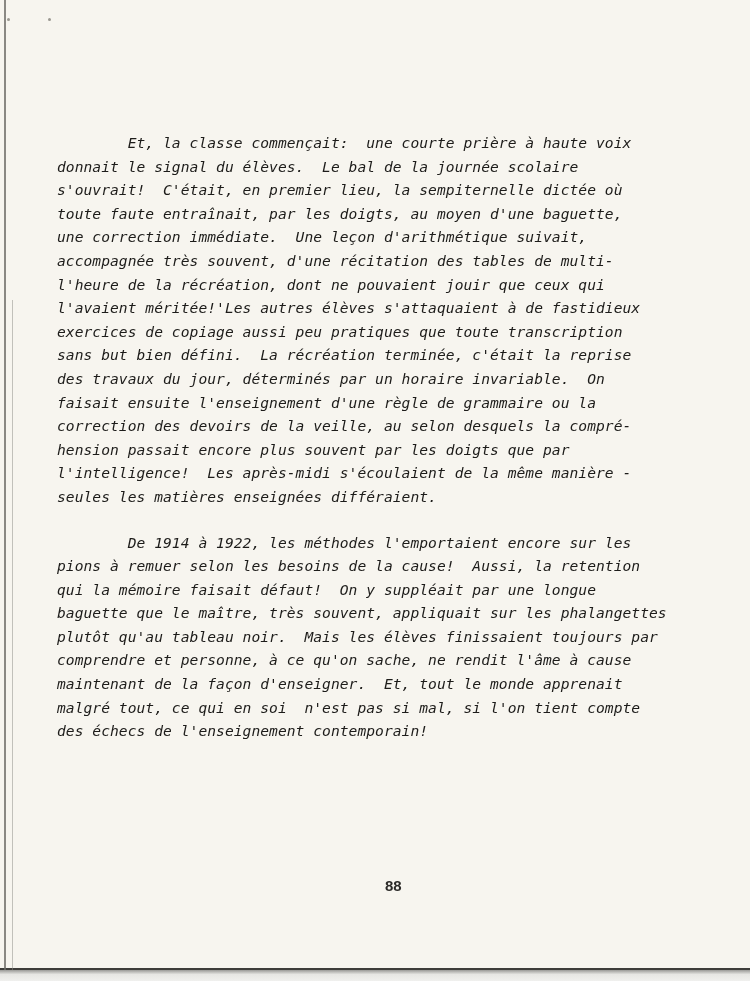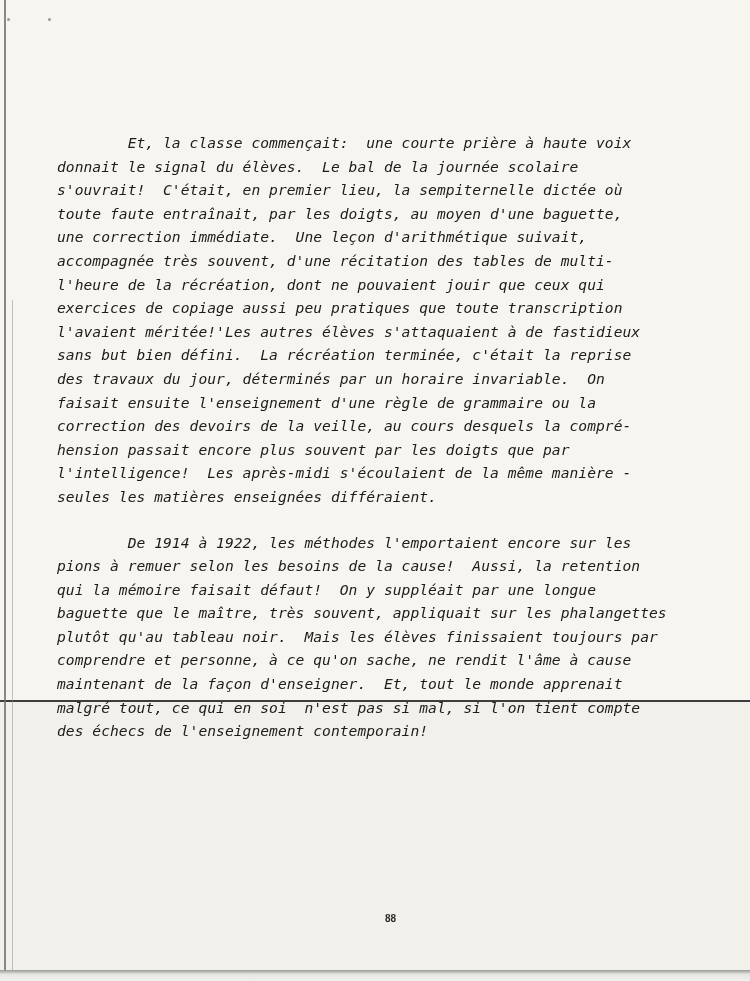--- a/index.html
+++ b/index.html
@@ -12,21 +12,21 @@
       background: #f1f0ea;
       position: relative;
       overflow: hidden;
       font-family: "DejaVu Sans Mono", monospace;
     }
     .page {
       position: absolute;
       left: 0;
       top: 0;
       width: 750px;
-      height: 702px;
+      height: 970px;
       background: #f7f5ef;
       border-bottom: 2px solid #3e3d3a;
       box-sizing: border-box;
     }
     .page-shadow {
       position: absolute;
       left: 0;
       top: 970px;
       width: 750px;
       height: 11px;
@@ -64,23 +64,23 @@
       height: 23.6px;
       line-height: 23.6px;
       white-space: pre;
     }
     .para-gap {
       height: 22px;
     }
     .page-number {
       position: absolute;
       left: 385px;
-      top: 913px;
+      top: 877px;
       font-family: "Liberation Sans", sans-serif;
-      font-size: 10px;
+      font-size: 15px;
       font-weight: bold;
       color: #2b2a28;
     }
     .speck {
       position: absolute;
       width: 3px;
       height: 3px;
       border-radius: 50%;
       background: #9a9890;
     }
@@ -97,26 +97,26 @@
 
   <div class="text-block">
     <div class="paragraph">
       <div class="line">        Et, la classe commençait:  une courte prière à haute voix</div>
       <div class="line">donnait le signal du élèves.  Le bal de la journée scolaire</div>
       <div class="line">s'ouvrait!  C'était, en premier lieu, la sempiternelle dictée où</div>
       <div class="line">toute faute entraînait, par les doigts, au moyen d'une baguette,</div>
       <div class="line">une correction immédiate.  Une leçon d'arithmétique suivait,</div>
       <div class="line">accompagnée très souvent, d'une récitation des tables de multi-</div>
       <div class="line">l'heure de la récréation, dont ne pouvaient jouir que ceux qui</div>
+      <div class="line">l'avaient méritée!'Les autres élèves s'attaquaient à de fastidieux</div>
       <div class="line">exercices de copiage aussi peu pratiques que toute transcription</div>
-      <div class="line">l'avaient méritée!'Les autres élèves s'attaquaient à de fastidieux</div>
       <div class="line">sans but bien défini.  La récréation terminée, c'était la reprise</div>
       <div class="line">des travaux du jour, déterminés par un horaire invariable.  On</div>
       <div class="line">faisait ensuite l'enseignement d'une règle de grammaire ou la</div>
-      <div class="line">correction des devoirs de la veille, au cours desquels la compré-</div>
+      <div class="line">correction des devoirs de la veille, au selon desquels la compré-</div>
       <div class="line">hension passait encore plus souvent par les doigts que par</div>
       <div class="line">l'intelligence!  Les après-midi s'écoulaient de la même manière -</div>
       <div class="line">seules les matières enseignées différaient.</div>
     </div>
 
     <div class="para-gap"></div>
 
     <div class="paragraph">
       <div class="line">        De 1914 à 1922, les méthodes l'emportaient encore sur les</div>
       <div class="line">pions à remuer selon les besoins de la cause!  Aussi, la retention</div>

